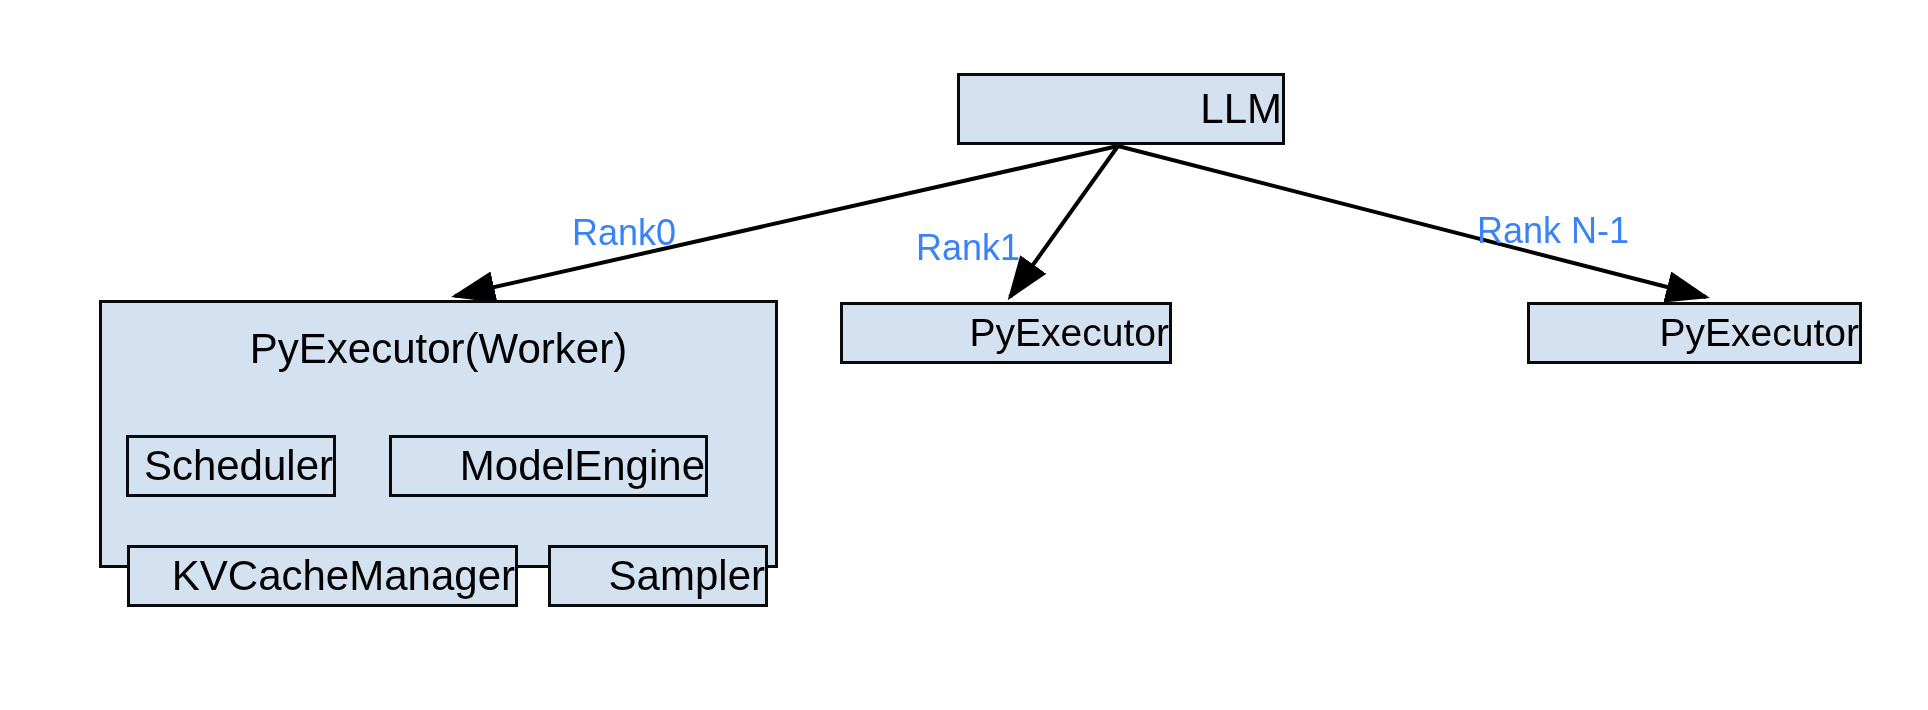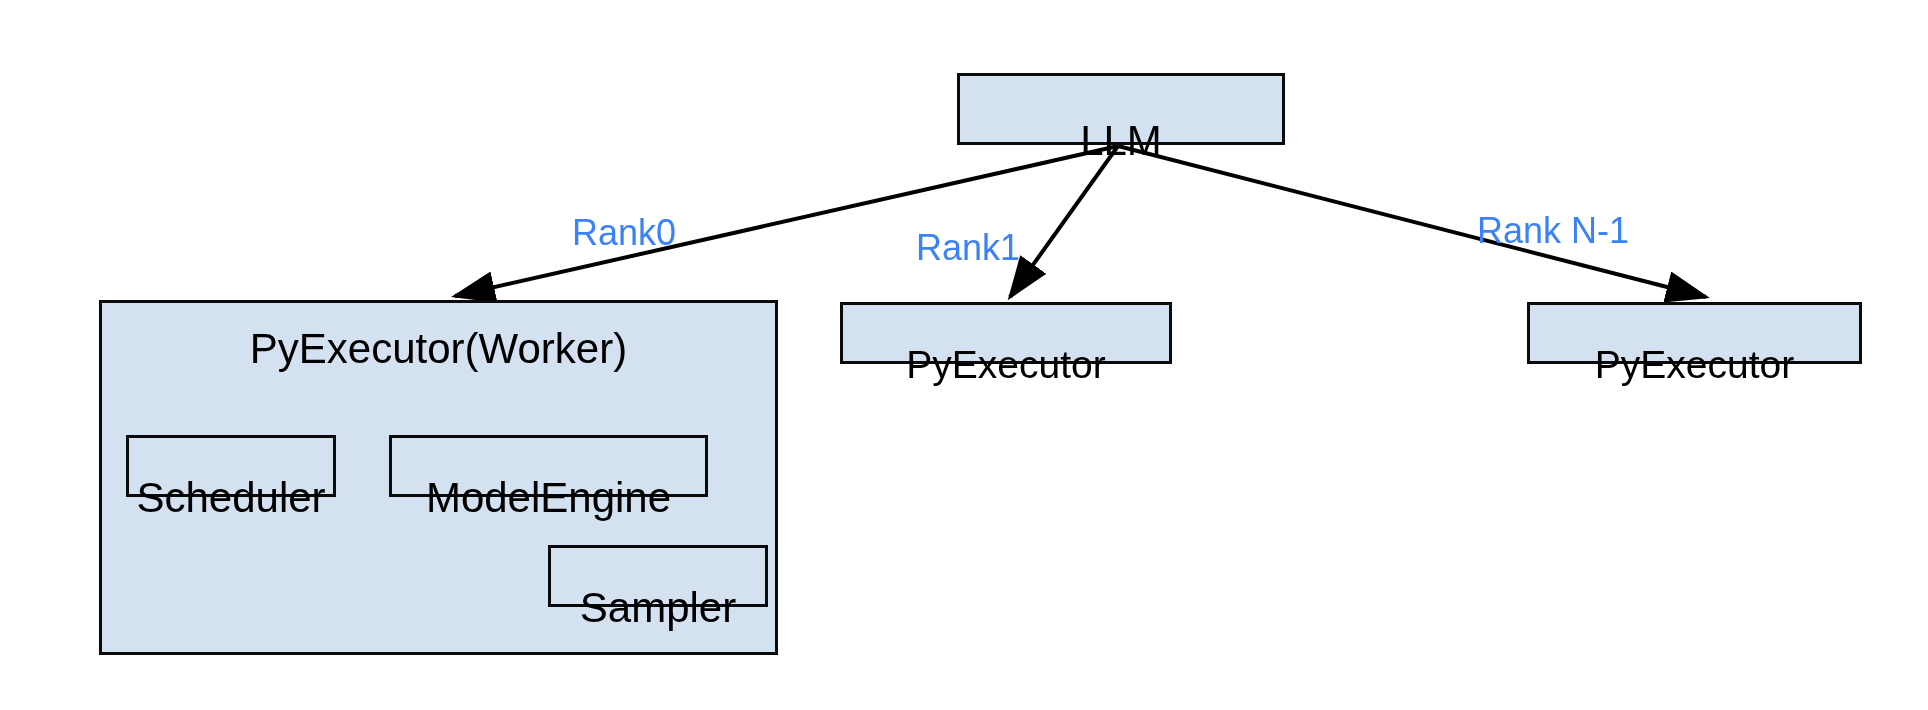--- a/index.html
+++ b/index.html
@@ -33,40 +33,39 @@
     border: 3px solid #0a0a0a;
     color: #000000;
     font-family: "Liberation Sans", sans-serif;
   }
   .node-label-center {
     position: absolute;
     left: 0;
     right: 0;
     top: 50%;
     transform: translateY(-50%);
-    text-align: center;
+    text-align: right;
     line-height: 1.05;
     white-space: nowrap;
-    margin-top: 32px;
   }
   
   #node-llm {
     left: 957px;
     top: 73px;
     width: 328px;
     height: 72px;
   }
   #node-llm .node-label-center { font-size: 42px; }
 
   
   #node-worker {
     left: 99px;
     top: 300px;
     width: 679px;
-    height: 355px;
+    height: 268px;
   }
   #worker-title {
     position: absolute;
     left: 0;
     right: 0;
     top: 24px;
     text-align: center;
     font-size: 42px;
     line-height: 1.05;
     white-space: nowrap;
@@ -147,20 +146,23 @@
     <div id="worker-title">PyExecutor(Worker)</div>
 
     <div class="subnode" id="node-scheduler">
       <div class="node-label-center">Scheduler</div>
     </div>
 
     <div class="subnode" id="node-modelengine">
       <div class="node-label-center">ModelEngine</div>
     </div>
 
+    <div class="subnode" id="node-kvcache">
+      <div class="node-label-center">KVCacheManager</div>
+    </div>
 
     <div class="subnode" id="node-sampler">
       <div class="node-label-center">Sampler</div>
     </div>
   </div>
 
   <div class="node" id="node-exec-rank1">
     <div class="node-label-center">PyExecutor</div>
   </div>
 

